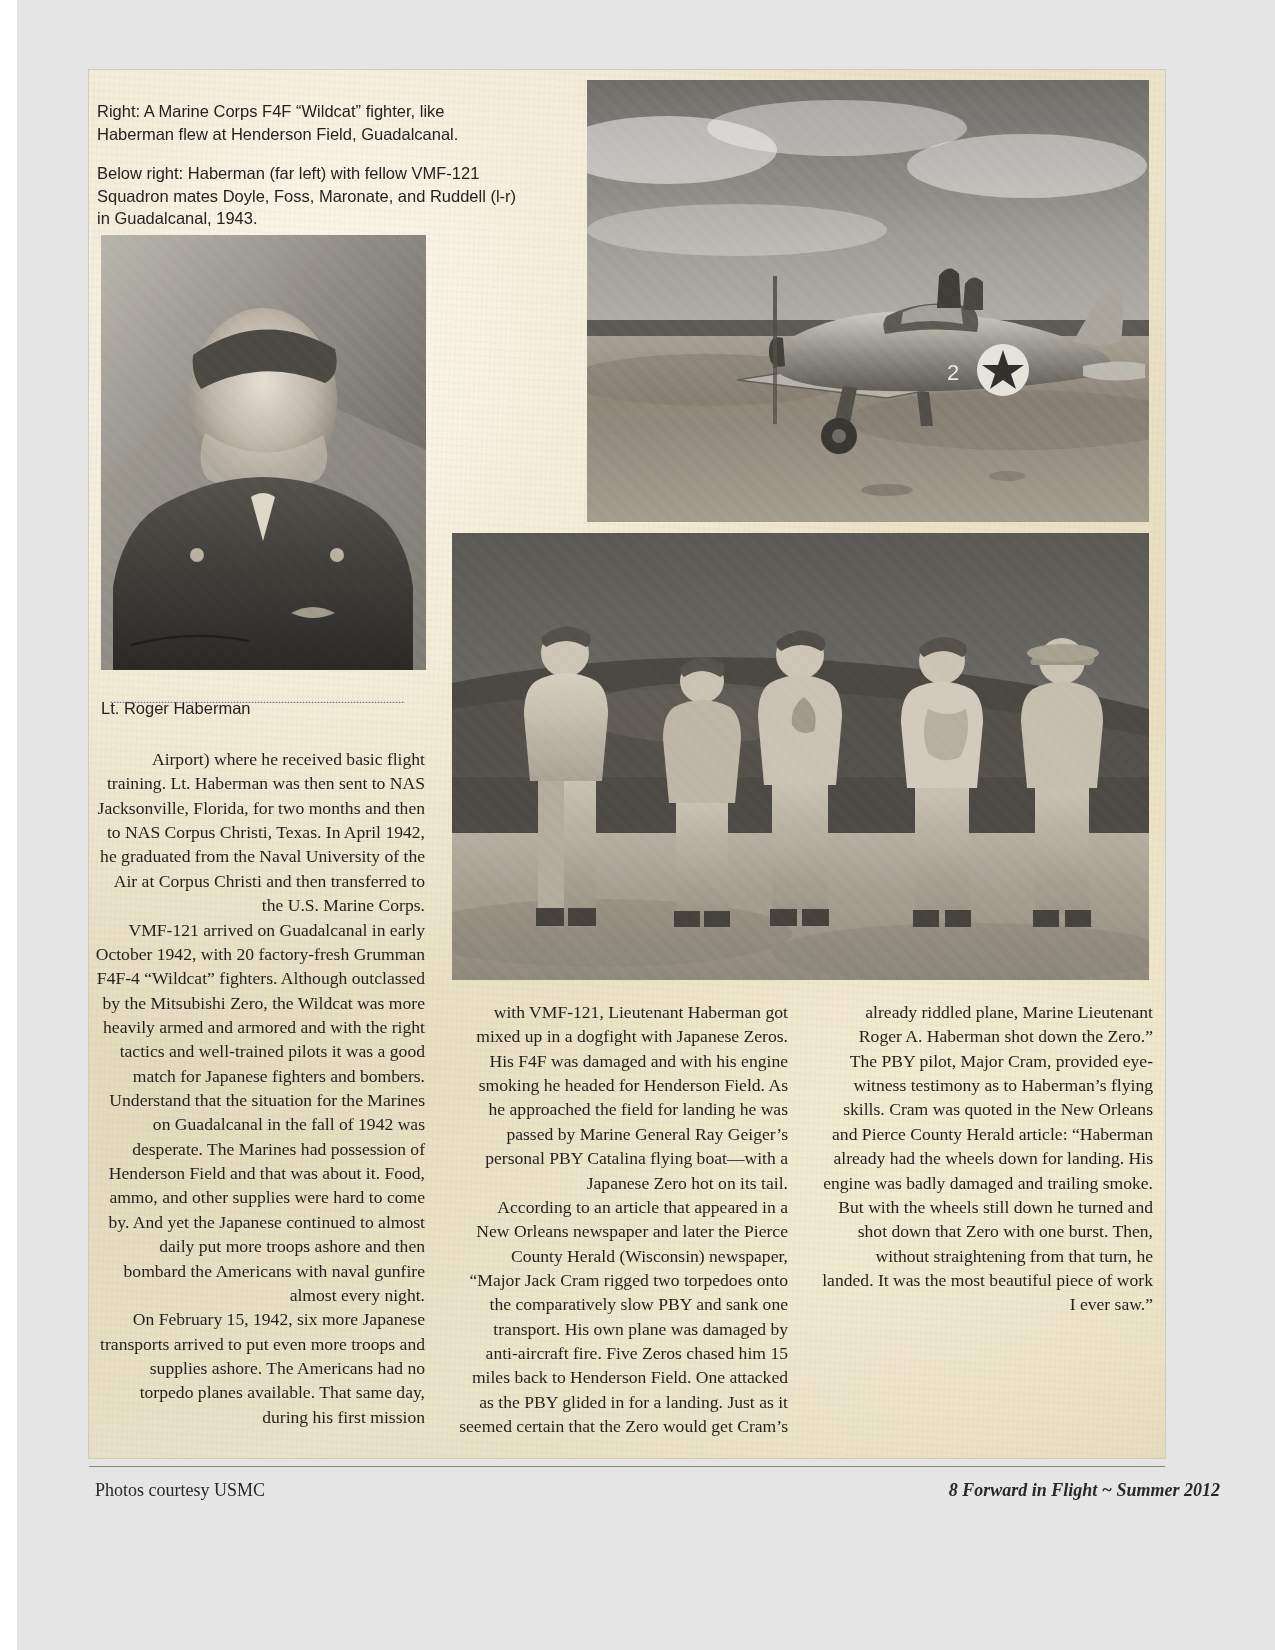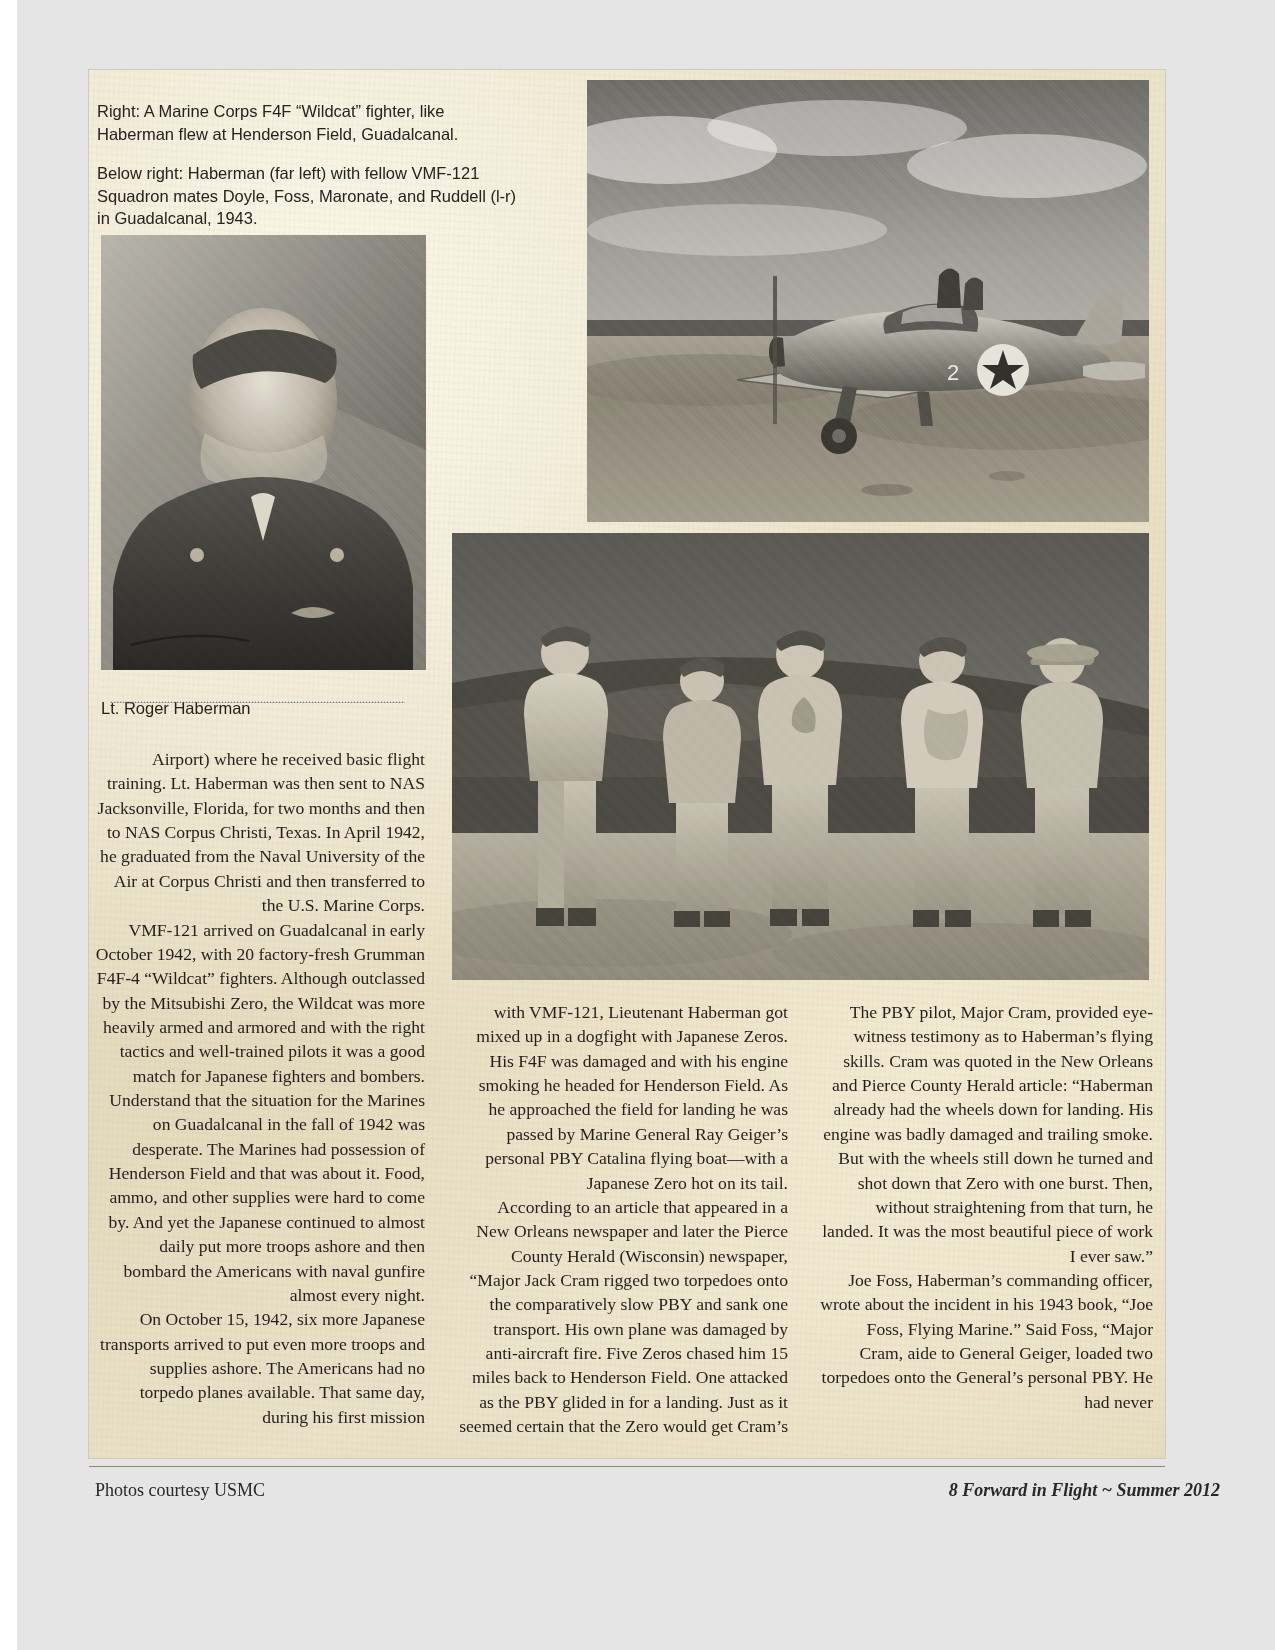--- a/index.html
+++ b/index.html
@@ -363,31 +363,31 @@
         <rect x="613" y="377" width="26" height="17" fill="#413f3a"></rect>
       </g>
       <rect x="0" y="0" width="697" height="447" fill="#c8b98f" opacity="0.05"></rect>
     </svg>
     <div class="noise"></div>
   </div>
 
   <div class="col" id="col1">
     <p>Airport) where he received basic flight training. Lt. Haberman was then sent to NAS Jacksonville, Florida, for two months and then to NAS Corpus Christi, Texas. In April 1942, he graduated from the Naval University of the Air at Corpus Christi and then transferred to the U.S. Marine Corps.</p>
     <p class="indent">VMF-121 arrived on Guadalcanal in early October 1942, with 20 factory-fresh Grumman F4F-4 “Wildcat” fighters. Although outclassed by the Mitsubishi Zero, the Wildcat was more heavily armed and armored and with the right tactics and well-trained pilots it was a good match for Japanese fighters and bombers. Understand that the situation for the Marines on Guadalcanal in the fall of 1942 was desperate. The Marines had possession of Henderson Field and that was about it. Food, ammo, and other supplies were hard to come by. And yet the Japanese continued to almost daily put more troops ashore and then bombard the Americans with naval gunfire almost every night.</p>
-    <p class="indent">On October 15, 1942, six more Japanese transports arrived to put even more troops and supplies ashore. The Americans had no torpedo planes available. That same day, during his first mission</p>
+    <p class="indent">On February 15, 1942, six more Japanese transports arrived to put even more troops and supplies ashore. The Americans had no torpedo planes available. That same day, during his first mission</p>
   </div>
 
   <div class="col" id="col2">
     <p>with VMF-121, Lieutenant Haberman got mixed up in a dogfight with Japanese Zeros. His F4F was damaged and with his engine smoking he headed for Henderson Field. As he approached the field for landing he was passed by Marine General Ray Geiger’s personal PBY Catalina flying boat—with a Japanese Zero hot on its tail.</p>
     <p class="indent">According to an article that appeared in a New Orleans newspaper and later the Pierce County Herald (Wisconsin) newspaper, “Major Jack Cram rigged two torpedoes onto the comparatively slow PBY and sank one transport. His own plane was damaged by anti-aircraft fire. Five Zeros chased him 15 miles back to Henderson Field. One attacked as the PBY glided in for a landing. Just as it seemed certain that the Zero would get Cram’s</p>
   </div>
 
   <div class="col" id="col3">
+    <p>already riddled plane, Marine Lieutenant Roger A. Haberman shot down the Zero.”</p>
     <p class="indent">The PBY pilot, Major Cram, provided eye-witness testimony as to Haberman’s flying skills. Cram was quoted in the New Orleans and Pierce County Herald article:  “Haberman already had the wheels down for landing. His engine was badly damaged and trailing smoke. But with the wheels still down he turned and shot down that Zero with one burst. Then, without straightening from that turn, he landed. It was the most beautiful piece of work I ever saw.”</p>
-    <p class="indent">Joe Foss, Haberman’s commanding officer, wrote about the incident in his 1943 book, “Joe Foss, Flying Marine.” Said Foss, “Major Cram, aide to General Geiger, loaded two torpedoes onto the General’s personal PBY. He had never</p>
   </div>
 
   <div class="footer-rule"></div>
   <div class="footer" id="footer-credit">Photos courtesy USMC</div>
   <div class="footer" id="footer-page">
     <span class="pagenum">8</span>
     <span>Forward in Flight ~ Summer 2012</span>
   </div>
 </div>
 

